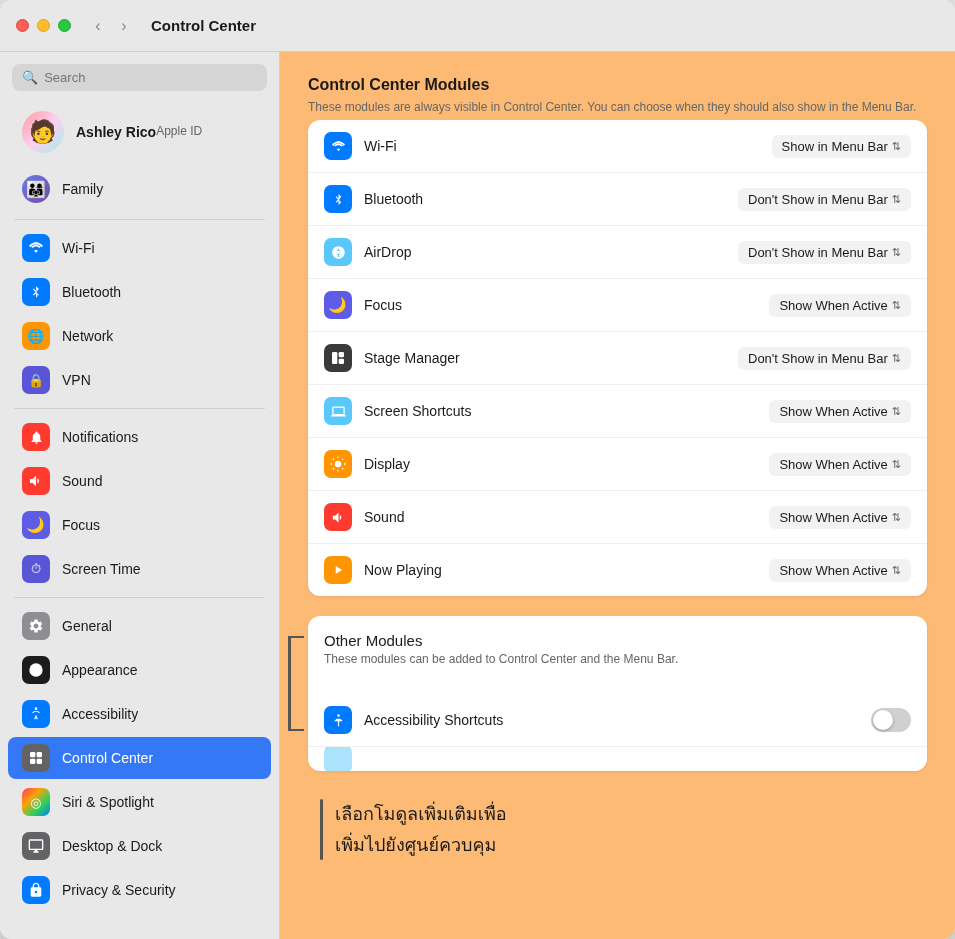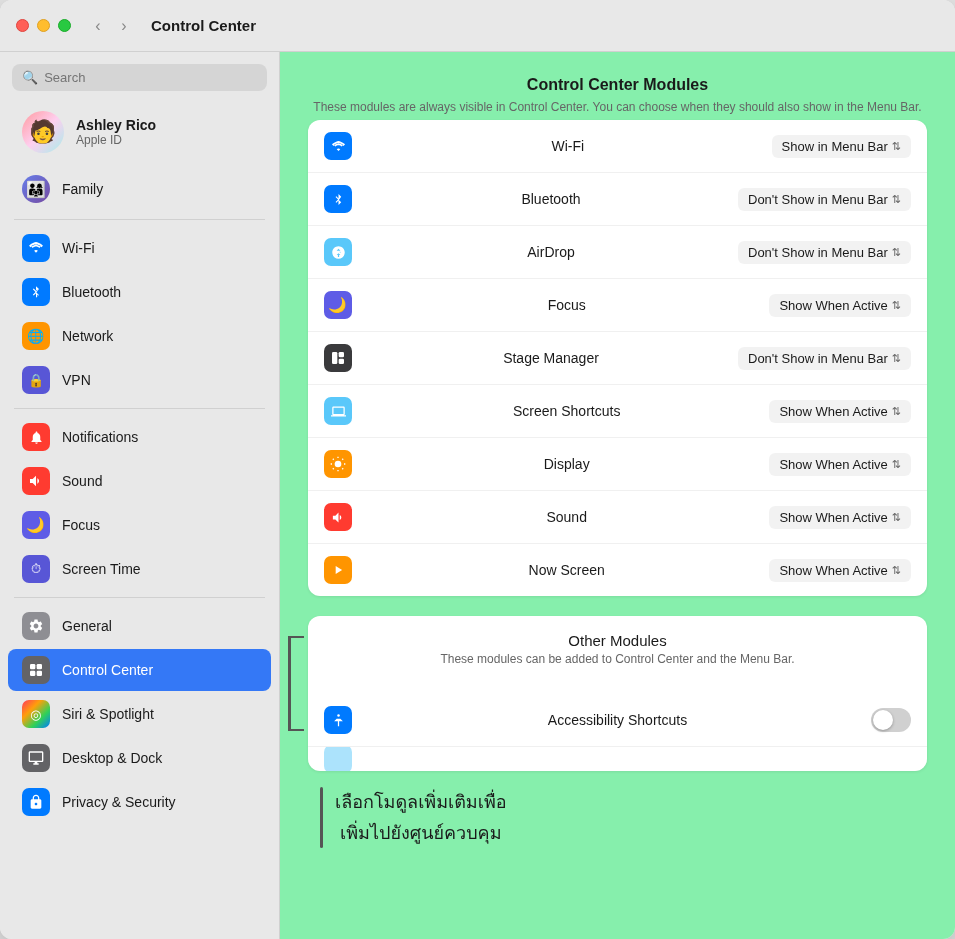--- a/index.html
+++ b/index.html
@@ -122,21 +122,21 @@
       width: 42px;
       height: 42px;
       border-radius: 50%;
       background: linear-gradient(135deg, #ff9a9e, #fecfef, #a8edea);
       display: flex;
       align-items: center;
       justify-content: center;
       font-size: 22px;
       flex-shrink: 0;
     }
-    .profile-info { display: flex; flex-direction: column; }
+    .profile-info { display: flex; flex-direction: row; }
     .profile-name { font-size: 14px; font-weight: 600; color: #1a1a1a; }
     .profile-sub { font-size: 12px; color: #666; }
     
     .family-item {
       display: flex;
       align-items: center;
       padding: 8px 14px;
       gap: 12px;
       cursor: pointer;
       border-radius: 8px;
@@ -198,24 +198,23 @@
     .icon-focus { background: #5e5ce6; }
     .icon-screentime { background: #5856d6; }
     .icon-general { background: #8e8e93; }
     .icon-appearance { background: #1c1c1e; }
     .icon-accessibility { background: #007aff; }
     .icon-privacy { background: #007aff; }
     .icon-desktop { background: #636366; }
     
     .right-panel {
       flex: 1;
-      background: #86efac;
+      background: #fdba74;
       overflow-y: auto;
       padding: 24px 28px;
-      text-align: center;
     }
     .right-panel::-webkit-scrollbar { width: 8px; }
     .right-panel::-webkit-scrollbar-thumb { background: #c0c0c0; border-radius: 4px; }
     .section-title {
       font-size: 16px;
       font-weight: 700;
       color: #1a1a1a;
       margin-bottom: 4px;
     }
     .section-desc {
@@ -307,21 +306,21 @@
       height: 20px;
       background: #fff;
       border-radius: 50%;
       position: absolute;
       top: 2px;
       left: 2px;
       box-shadow: 0 1px 3px rgba(0,0,0,0.3);
       transition: left 0.2s;
     }
     .bottom-callout {
-      margin-top: 16px;
+      margin-top: 28px;
       padding: 0 0 16px 12px;
     }
     .callout-wrapper {
       display: flex;
       gap: 0;
     }
     .vert-bar {
       width: 3px;
       background: #555;
       border-radius: 2px;
@@ -438,21 +437,38 @@
 
       <div class="sidebar-item">
         <div class="sidebar-item-icon icon-general" style="color:#fff; font-size:13px; display:flex; align-items:center; justify-content:center;">
           <svg width="16" height="16" viewBox="0 0 24 24" fill="white">
               <path d="M19.14,12.94c0.04-0.3,0.06-0.61,0.06-0.94c0-0.32-0.02-0.64-0.07-0.94l2.03-1.58c0.18-0.14,0.23-0.41,0.12-0.61 l-1.92-3.32c-0.12-0.22-0.37-0.29-0.59-0.22l-2.39,0.96c-0.5-0.38-1.03-0.7-1.62-0.94L14.4,2.81c-0.04-0.24-0.24-0.41-0.48-0.41 h-3.84c-0.24,0-0.43,0.17-0.47,0.41L9.25,5.35C8.66,5.59,8.12,5.92,7.63,6.29L5.24,5.33c-0.22-0.08-0.47,0-0.59,0.22L2.74,8.87 C2.62,9.08,2.66,9.34,2.86,9.48l2.03,1.58C4.84,11.36,4.8,11.69,4.8,12s0.02,0.64,0.07,0.94l-2.03,1.58 c-0.18,0.14-0.23,0.41-0.12,0.61l1.92,3.32c0.12,0.22,0.37,0.29,0.59,0.22l2.39-0.96c0.5,0.38,1.03,0.7,1.62,0.94l0.36,2.54 c0.05,0.24,0.24,0.41,0.48,0.41h3.84c0.24,0,0.44-0.17,0.47-0.41l0.36-2.54c0.59-0.24,1.13-0.56,1.62-0.94l2.39,0.96 c0.22,0.08,0.47,0,0.59-0.22l1.92-3.32c0.12-0.22,0.07-0.47-0.12-0.61L19.14,12.94z M12,15.6c-1.98,0-3.6-1.62-3.6-3.6 s1.62-3.6,3.6-3.6s3.6,1.62,3.6,3.6S13.98,15.6,12,15.6z"></path>
             </svg>
         </div>
         <span class="sidebar-item-label">General</span>
       </div>
 
-
+      <div class="sidebar-item">
+        <div class="sidebar-item-icon icon-appearance" style="color:#fff; font-size:13px; display:flex; align-items:center; justify-content:center;">
+          <svg width="16" height="16" viewBox="0 0 24 24" fill="white">
+              <circle cx="12" cy="12" r="10"></circle>
+            </svg>
+        </div>
+        <span class="sidebar-item-label">Appearance</span>
+      </div>
+
+      <div class="sidebar-item">
+        <div class="sidebar-item-icon icon-accessibility" style="color:#fff; font-size:13px; display:flex; align-items:center; justify-content:center;">
+          <svg width="16" height="16" viewBox="0 0 24 24" fill="white">
+              <circle cx="12" cy="4" r="2"></circle>
+              <path d="M15.89 8.11C15.5 7.72 14.83 7.5 14 7.5h-4c-.83 0-1.5.33-1.89.72L6 10.5h2l2-2h4l2 2h2zM12 13l-3 7h2l1-3 1 3h2z"></path>
+            </svg>
+        </div>
+        <span class="sidebar-item-label">Accessibility</span>
+      </div>
 
       <div class="sidebar-item active">
         <div class="sidebar-item-icon" style="background:#636366; color:#fff; font-size:13px; display:flex; align-items:center; justify-content:center; border-radius:7px;">
           <svg width="16" height="16" viewBox="0 0 24 24" fill="white">
               <rect x="3" y="3" width="8" height="8" rx="2"></rect>
               <rect x="13" y="3" width="8" height="8" rx="2"></rect>
               <rect x="3" y="13" width="8" height="8" rx="2"></rect>
               <rect x="13" y="13" width="8" height="8" rx="2"></rect>
             </svg>
         </div>
@@ -592,21 +608,21 @@
             <span class="chevron-ud">⇅</span>
           </div>
         </div>
 
         <div class="module-row">
           <div class="module-icon" style="background:#ff9500; border-radius:7px; display:flex; align-items:center; justify-content:center;">
             <svg width="14" height="14" viewBox="0 0 24 24" fill="white">
                 <path d="M8 5v14l11-7z"></path>
               </svg>
           </div>
-          <span class="module-name">Now Screen</span>
+          <span class="module-name">Now Playing</span>
           <div class="module-control">
             <span>Show When Active</span>
             <span class="chevron-ud">⇅</span>
           </div>
         </div>
       </div>
 
       <div style="position: relative; display: flex; gap: 0;">
         <div style="position: relative; flex: 1;">
 

